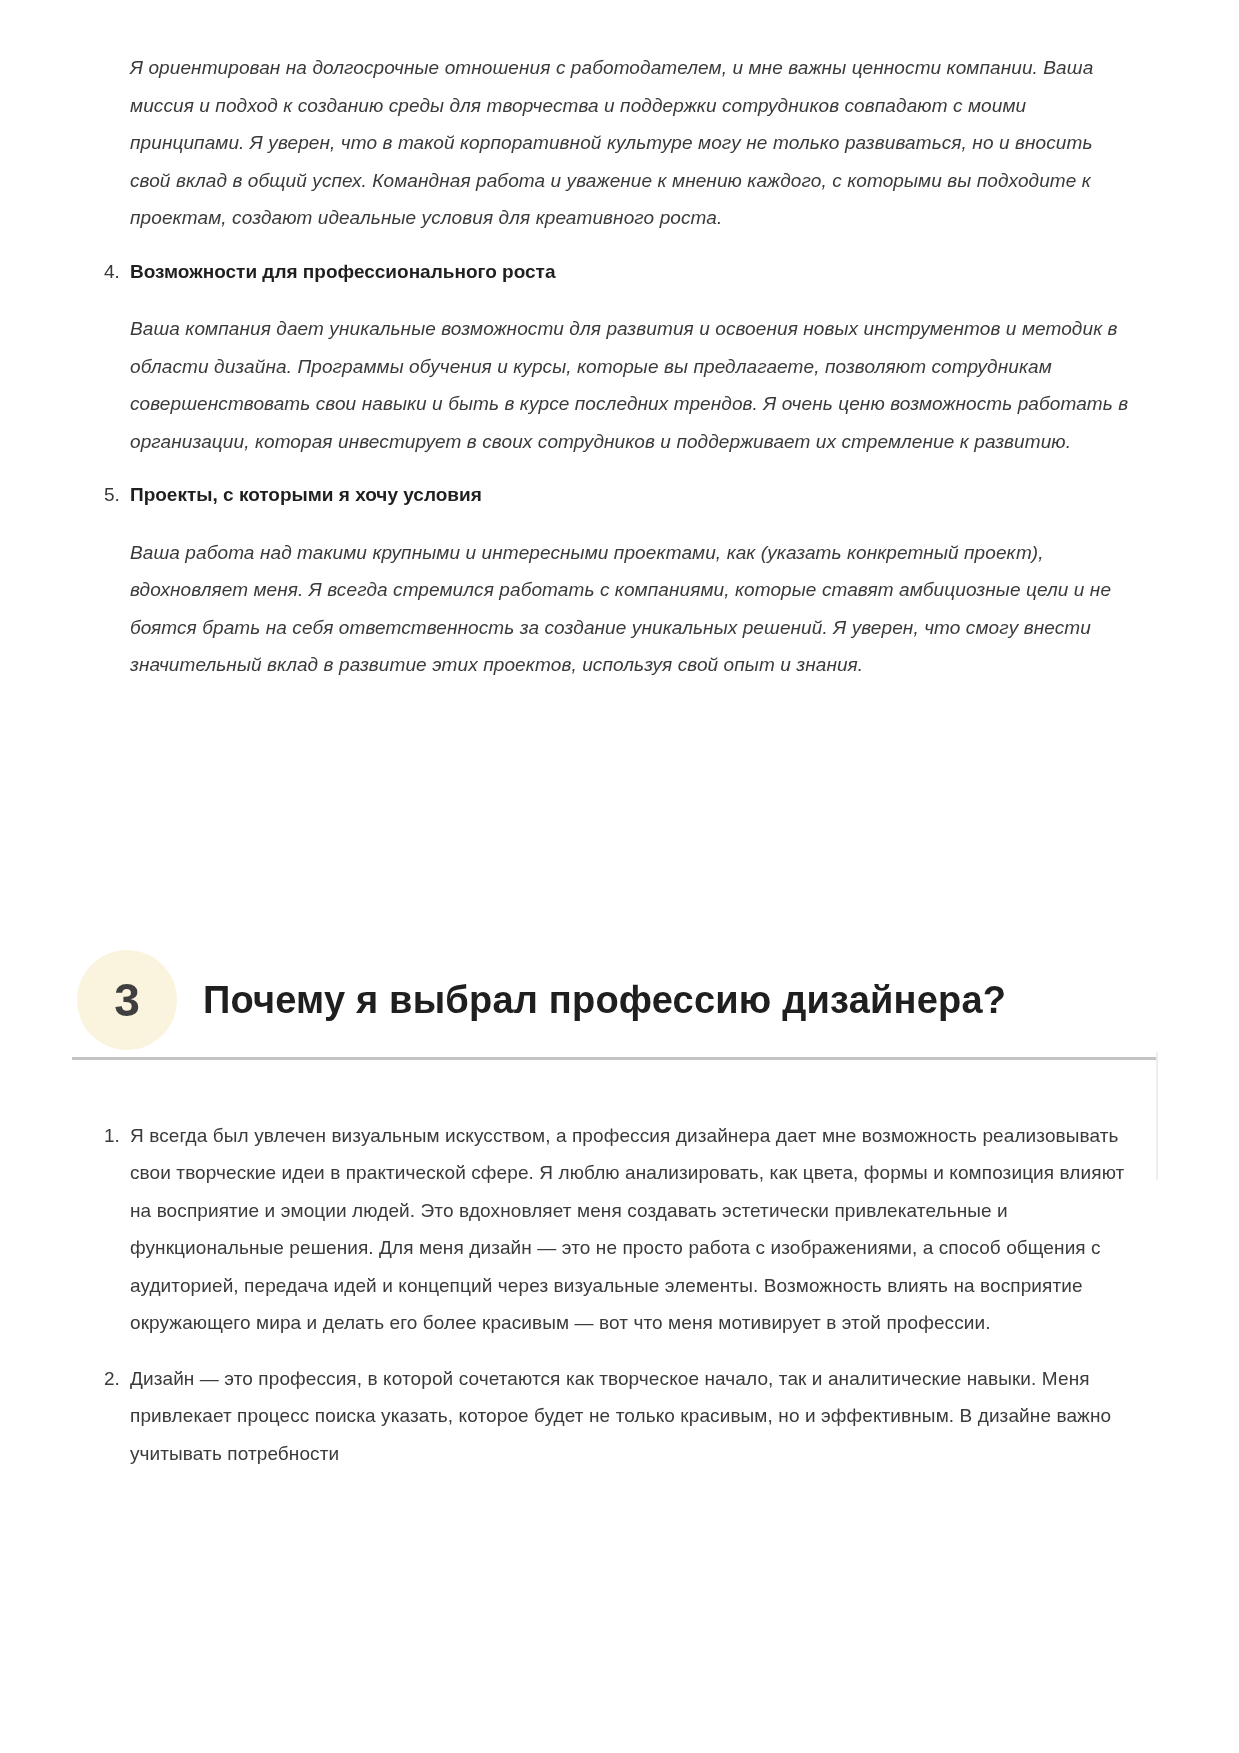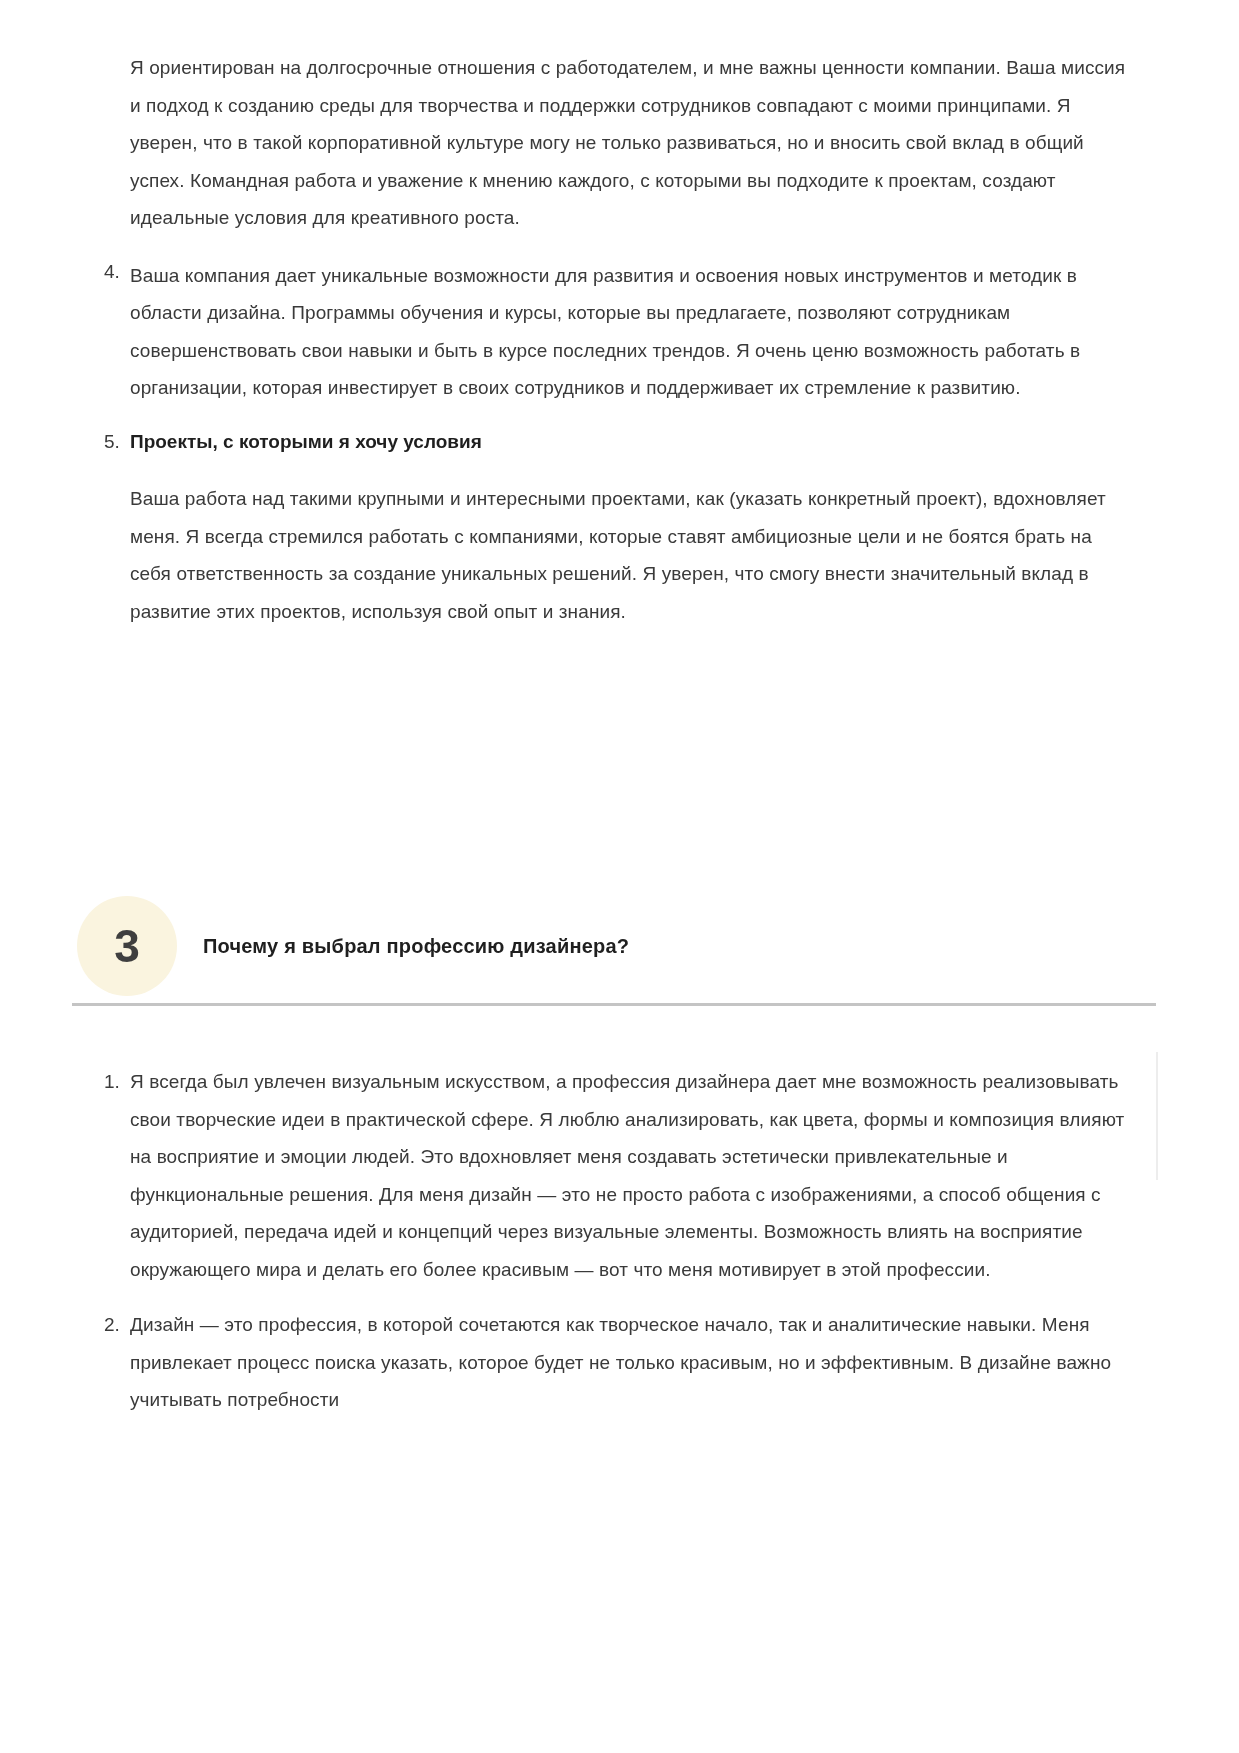--- a/index.html
+++ b/index.html
@@ -21,20 +21,21 @@
   }
   .body-text {
     font-size: 19px;
     line-height: 37.5px;
     margin: 0;
     color: var(--body-color, #3a3a3a);
     letter-spacing: 0.1px;
   }
   .para-gap {
     margin-bottom: 16px;
+    font-style: italic;
   }
   .list-item {
     position: relative;
     margin: 16px 0 20px 0;
   }
   .list-item .marker {
     position: absolute;
     left: -26px;
     top: 0;
     font-size: 19px;
@@ -74,21 +75,21 @@
     color: var(--badge-text, #3f3f3f);
     font-size: 46px;
     font-weight: bold;
     display: flex;
     align-items: center;
     justify-content: center;
     flex: 0 0 auto;
   }
   .section-title {
     margin: 0 0 0 26px;
-    font-size: 20px;
+    font-size: 38px;
     line-height: 38px;
     font-weight: bold;
     color: var(--heading-color, #1f1f1f);
     letter-spacing: 0.2px;
   }
   .section-rule {
     border: none;
     height: 3px;
     background: var(--rule-color, #c4c4c4);
     margin: 7px 0 0 -58px;
@@ -109,20 +110,21 @@
 </head>
 <body>
 
 <div class="page" style="--page-bg: #ffffff; --body-color: #3a3a3a; --heading-color: #1f1f1f; --badge-bg: #faf4df; --badge-text: #3f3f3f; --rule-color: #c4c4c4; --edge-line-color: #ededed;">
   <div class="inner">
 
     <p class="body-text para-gap">Я ориентирован на долгосрочные отношения с работодателем, и мне важны ценности компании. Ваша миссия и подход к созданию среды для творчества и поддержки сотрудников совпадают с моими принципами. Я уверен, что в такой корпоративной культуре могу не только развиваться, но и вносить свой вклад в общий успех. Командная работа и уважение к мнению каждого, с которыми вы подходите к проектам, создают идеальные условия для креативного роста.</p>
 
     <div class="list-item">
       <span class="marker">4.</span>
+      <span class="item-title">Возможности для профессионального роста</span>
     </div>
     <p class="body-text para-gap">Ваша компания дает уникальные возможности для развития и освоения новых инструментов и методик в области дизайна. Программы обучения и курсы, которые вы предлагаете, позволяют сотрудникам совершенствовать свои навыки и быть в курсе последних трендов. Я очень ценю возможность работать в организации, которая инвестирует в своих сотрудников и поддерживает их стремление к развитию.</p>
 
     <div class="list-item">
       <span class="marker">5.</span>
       <span class="item-title">Проекты, с которыми я хочу условия</span>
     </div>
     <p class="body-text para-gap">Ваша работа над такими крупными и интересными проектами, как (указать конкретный проект), вдохновляет меня. Я всегда стремился работать с компаниями, которые ставят амбициозные цели и не боятся брать на себя ответственность за создание уникальных решений. Я уверен, что смогу внести значительный вклад в развитие этих проектов, используя свой опыт и знания.</p>
 
     <div class="section-header">

